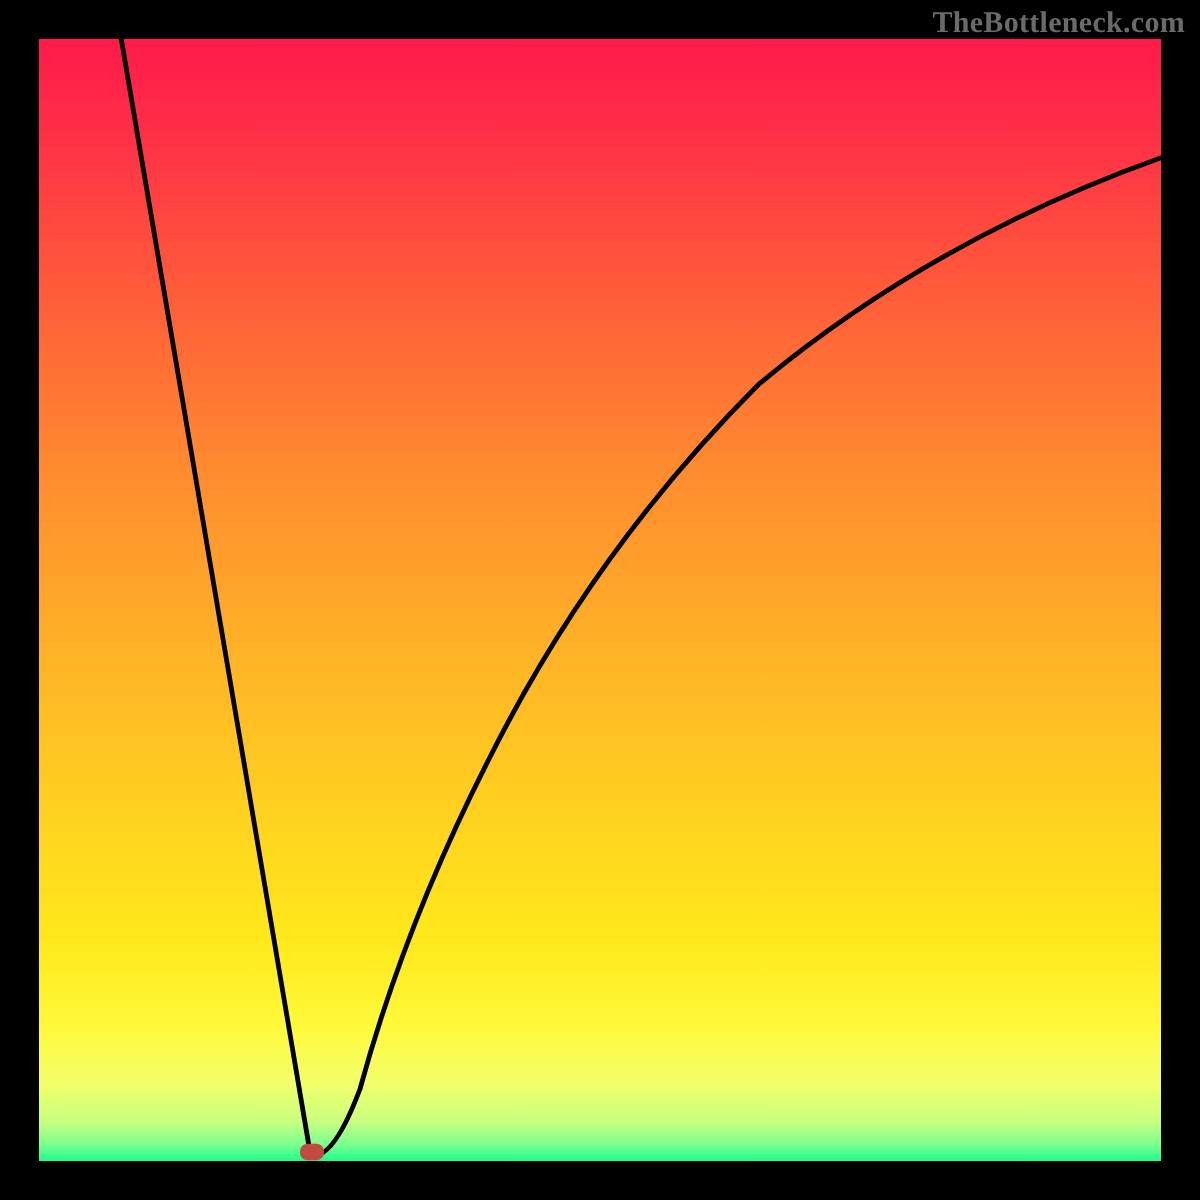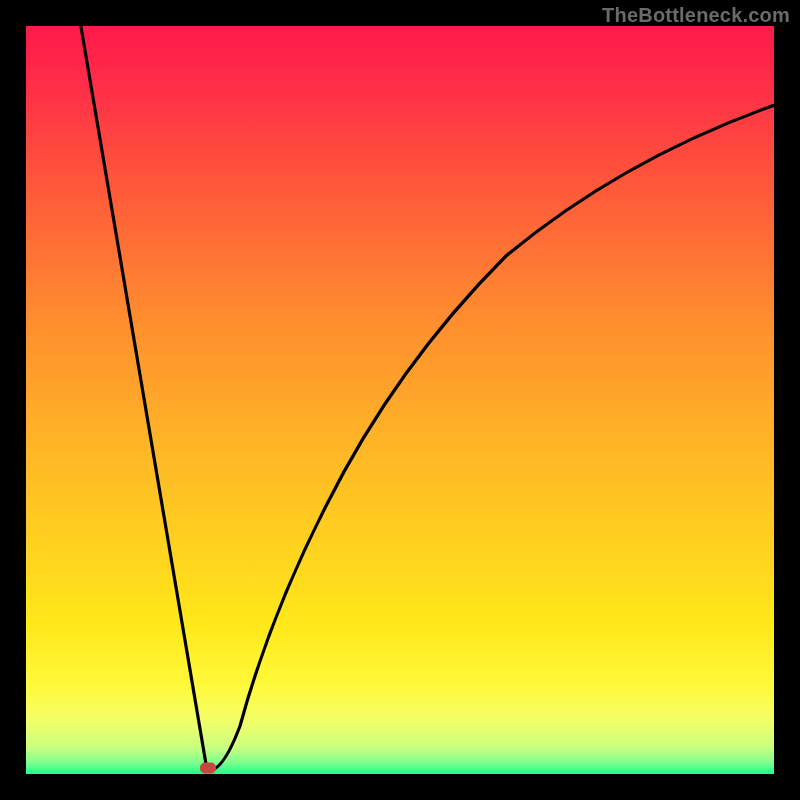--- a/index.html
+++ b/index.html
@@ -59,21 +59,21 @@
     width: 16px;
     height: 11px;
     background: #c24a3f;
     border-radius: 5px;
     transform: translate(-50%, -50%);
   }
   .watermark {
     position: absolute;
     top: 4px;
     right: 10px;
-    font-family: Liberation Sans, sans-serif;
+    font-family: Liberation Serif, serif;
     font-size: 20px;
     font-weight: 600;
     color: #6a6a6a;
     letter-spacing: 0.2px;
   }
 </style>
 </head>
 <body>
 
 <div class="frame">

